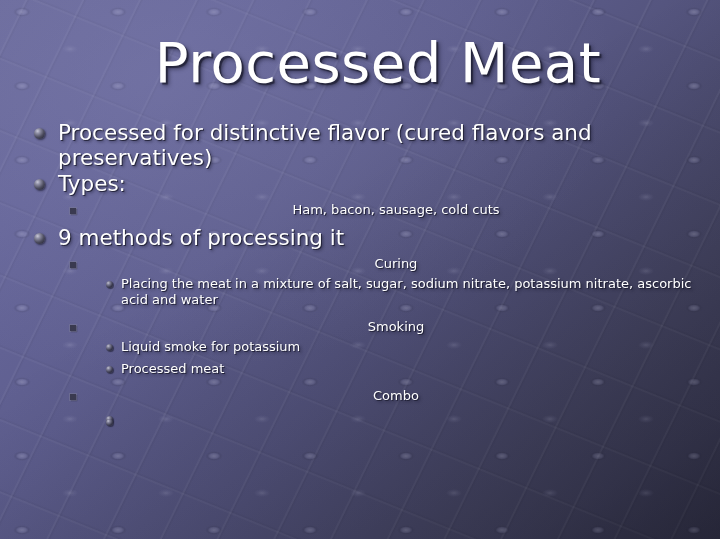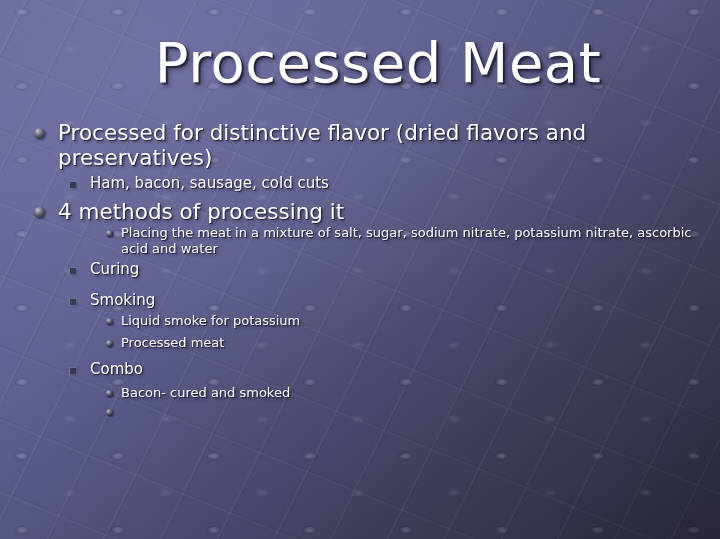--- a/index.html
+++ b/index.html
@@ -121,23 +121,24 @@
       2px 2px 3px rgba(18,18,36,0.50);
   }
   .lvl1 {
     padding-left: 32px;
     font-size: 21.5px;
     line-height: 25px;
     margin-bottom: 1px;
   }
   .lvl2 {
     padding-left: 64px;
-    font-size: 15px;
+    font-size: 13px;
     line-height: 25px;
     margin-bottom: 0px;
+    text-align: center;
   }
   .lvl3 {
     padding-left: 95px;
     font-size: 13px;
     line-height: 16px;
     margin-bottom: 0px;
   }
 
   
   .bullet {
@@ -194,46 +195,50 @@
   <div class="bg-bumps"></div>
   <div class="bg-bumps2"></div>
   <div class="bg-vignette"></div>
 
   <div class="title">Processed Meat</div>
 
   <div class="body">
 
     <div class="line lvl1">
       <span class="bullet b1"></span>
-      <span>Processed for distinctive flavor (dried flavors and preservatives)</span>
-    </div>
-
-
-    <div class="line lvl2">
-      <span class="bullet b2"></span>
-      <span>Ham, bacon, sausage, cold cuts</span>
-    </div>
-
-    <div class="spacer-xs"></div>
+      <span>Processed for distinctive flavor (cured flavors and preservatives)</span>
+    </div>
 
     <div class="line lvl1">
       <span class="bullet b1"></span>
-      <span>4 methods of processing it</span>
+      <span>Types:</span>
+    </div>
+
+    <div class="line lvl2">
+      <span class="bullet b2"></span>
+      <span>Ham, bacon, sausage, cold cuts</span>
+    </div>
+
+    <div class="spacer-xs"></div>
+
+    <div class="line lvl1">
+      <span class="bullet b1"></span>
+      <span>9 methods of processing it</span>
+    </div>
+
+    <div class="line lvl2">
+      <span class="bullet b2"></span>
+      <span>Curing</span>
     </div>
 
     <div class="line lvl3">
       <span class="bullet b3"></span>
       <span>Placing the meat in a mixture of salt, sugar, sodium nitrate, potassium nitrate, ascorbic acid and water</span>
     </div>
 
-    <div class="line lvl2">
-      <span class="bullet b2"></span>
-      <span>Curing</span>
-    </div>
-
     <div class="spacer-sm"></div>
 
     <div class="line lvl2">
       <span class="bullet b2"></span>
       <span>Smoking</span>
     </div>
 
     <div class="line lvl3">
       <span class="bullet b3"></span>
       <span>Liquid smoke for potassium</span>
@@ -251,21 +256,20 @@
 
     <div class="line lvl2">
       <span class="bullet b2"></span>
       <span>Combo</span>
     </div>
 
     <div class="spacer-xs"></div>
 
     <div class="line lvl3">
       <span class="bullet b3"></span>
-      <span>Bacon- cured and smoked</span>
     </div>
 
     <div class="spacer-xs"></div>
 
     <div class="line lvl3">
       <span class="bullet b3"></span>
     </div>
 
   </div>
 </div>

